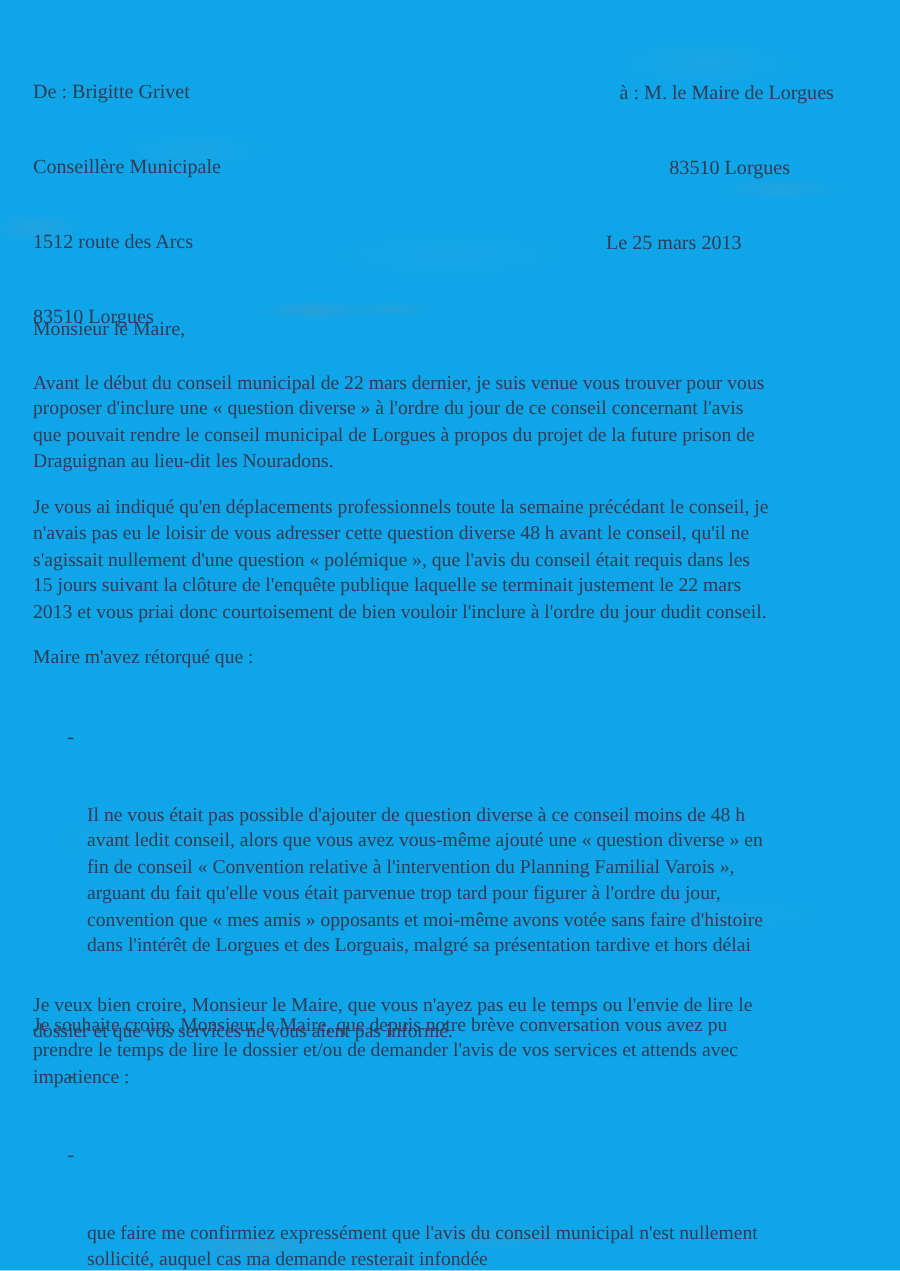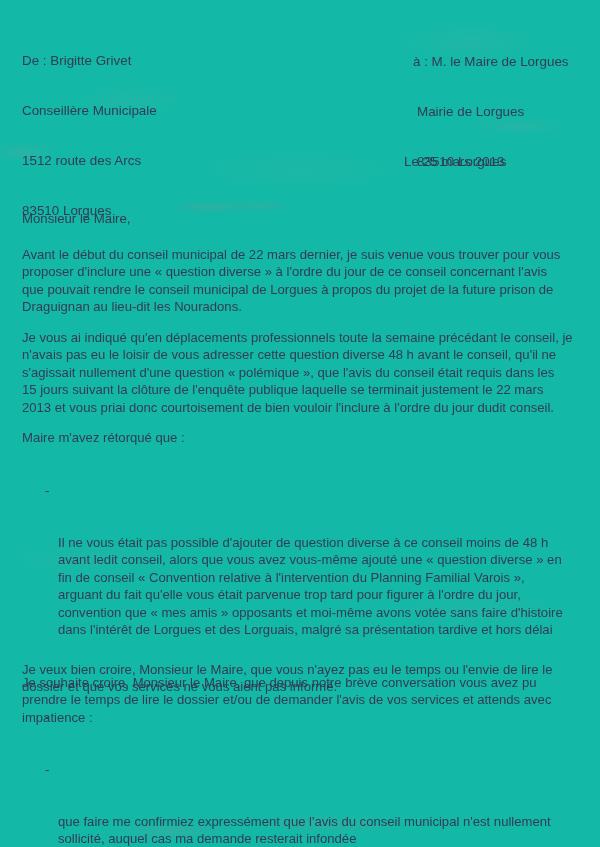--- a/index.html
+++ b/index.html
@@ -1,22 +1,22 @@
 <!DOCTYPE html>
 <html><head>
 <meta charset="utf-8">
 <style>
   html, body { margin: 0; padding: 0; background: #ffffff; }
   .page {
     position: relative;
     width: 600px;
     height: 847px;
-    background: #14b8a6;
+    background: #0ea5e9;
     overflow: hidden;
-    font-family: Liberation Sans, sans-serif;
+    font-family: Liberation Serif, serif;
     color: #323c55;
   }
   
   .noise {
     position: absolute; left: 0; top: 0; width: 600px; height: 847px;
     pointer-events: none;
     background-image:
       radial-gradient(60px 9px at 210px 207px, rgba(140,140,150,0.22), rgba(140,140,150,0) 70%),
       radial-gradient(45px 8px at 262px 206px, rgba(140,140,150,0.16), rgba(140,140,150,0) 70%),
       radial-gradient(90px 12px at 170px 831px, rgba(145,145,155,0.20), rgba(145,145,155,0) 70%),
@@ -25,21 +25,21 @@
       radial-gradient(45px 16px at 24px 152px, rgba(155,155,165,0.15), rgba(155,155,165,0) 70%),
       radial-gradient(100px 26px at 470px 42px, rgba(165,165,175,0.09), rgba(165,165,175,0) 70%),
       radial-gradient(80px 22px at 130px 100px, rgba(165,165,175,0.08), rgba(165,165,175,0) 70%),
       radial-gradient(150px 30px at 300px 170px, rgba(165,165,175,0.06), rgba(165,165,175,0) 70%),
       radial-gradient(130px 26px at 480px 610px, rgba(165,165,175,0.06), rgba(165,165,175,0) 70%),
       radial-gradient(120px 24px at 90px 560px, rgba(165,165,175,0.05), rgba(165,165,175,0) 70%);
   }
   .abs { position: absolute; white-space: pre; }
   .addr { font-size: 13.4px; line-height: 16.6px; }
   .sender { left: 22px; top: 20px; }
-  .recipient { left: 413px; top: 21px; }
+  .recipient { left: 413px; top: 21px; text-align: center; }
   .recipient .ind { padding-left: 4px; }
   .date { left: 404px; top: 106px; font-size: 13.4px; margin-top: 48px; }
   .salutation { left: 22px; top: 211px; font-size: 13.2px; text-align: right; }
   .block { left: 22px; font-size: 13.1px; line-height: 17.4px; }
   .p1 { top: 246px; }
   .p2 { top: 329px; }
   .retort-label { top: 429px; }
   .list1 { top: 447px; }
   .p3 { top: 661px; }
   .p4 { top: 674px; }
@@ -56,21 +56,20 @@
 
   <div class="abs addr sender">
     <div>De : Brigitte Grivet</div>
     <div>Conseillère Municipale</div>
     <div>1512 route des Arcs</div>
     <div>83510 Lorgues</div>
   </div>
 
   <div class="abs addr recipient">
     <div>à : M. le Maire de Lorgues</div>
-    <div class="ind">Mairie de Lorgues</div>
     <div class="ind">83510 Lorgues</div>
   </div>
 
   <div class="abs date">Le 25 mars 2013</div>
 
   <div class="abs salutation">Monsieur le Maire,</div>
 
   <div class="abs block p1">Avant le début du conseil municipal de 22 mars dernier, je suis venue vous trouver pour vous
 proposer d'inclure une « question diverse » à l'ordre du jour de ce conseil concernant l'avis
 que pouvait rendre le conseil municipal de Lorgues à propos du projet de la future prison de

